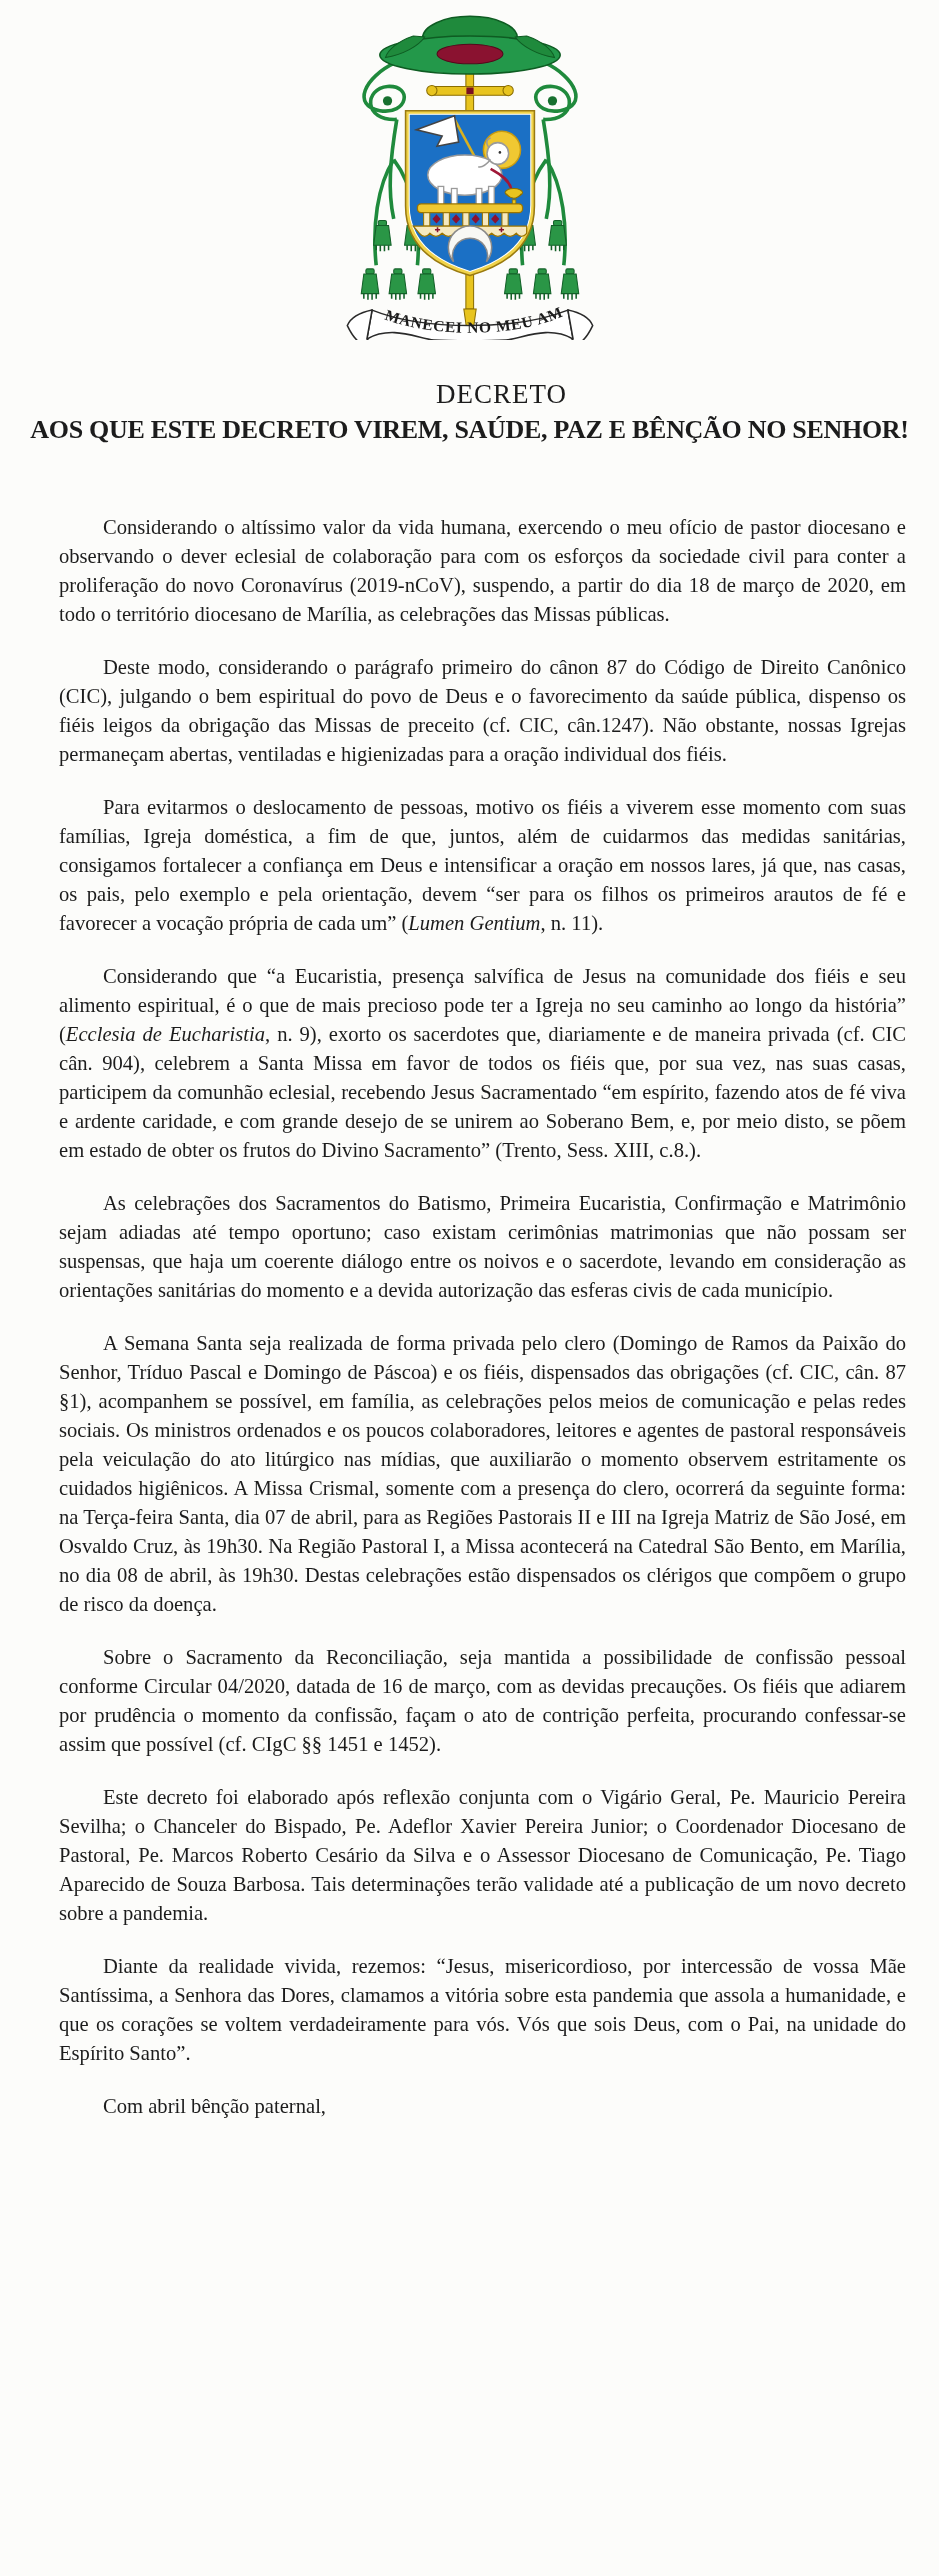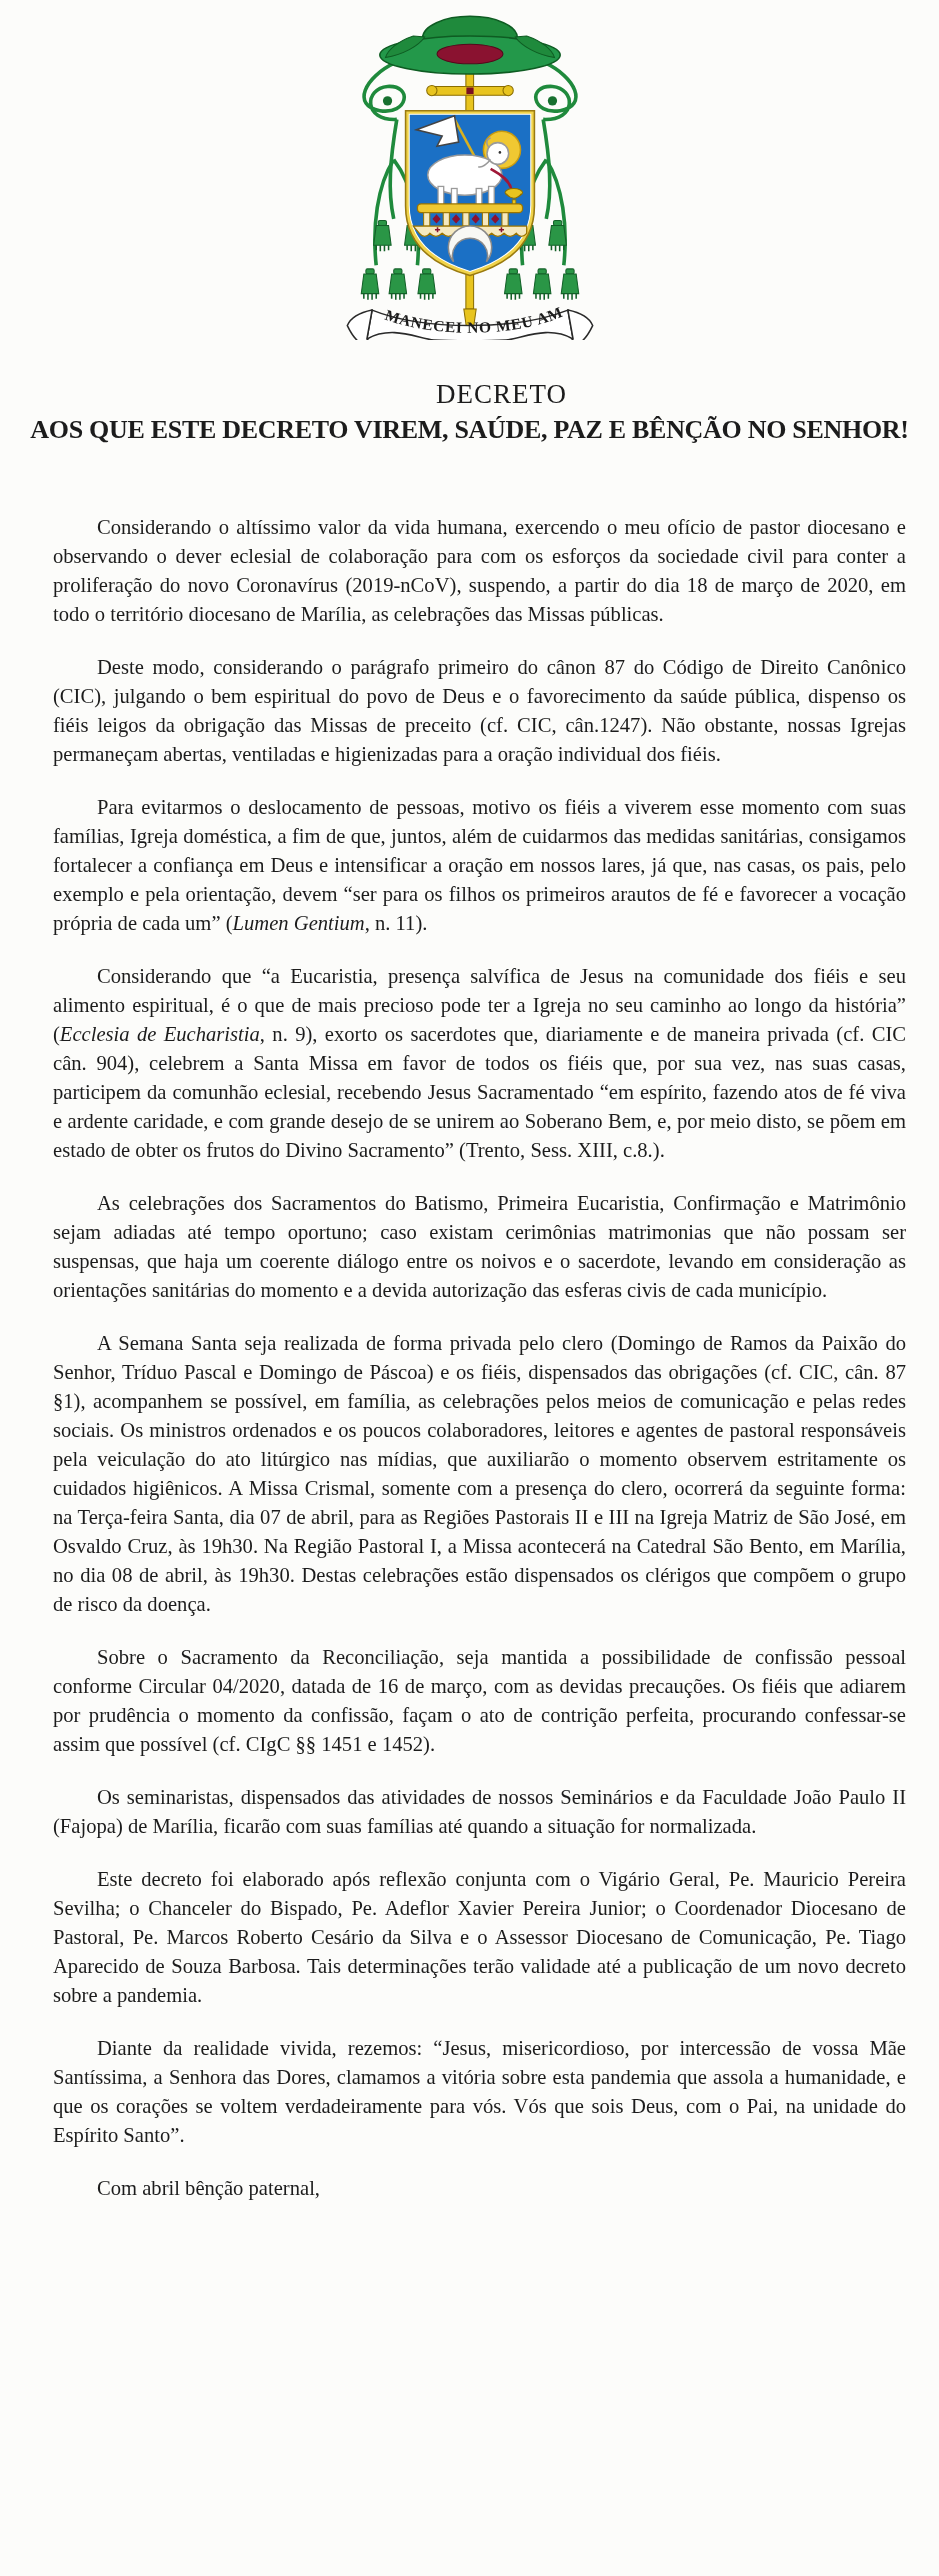--- a/index.html
+++ b/index.html
@@ -20,21 +20,21 @@
   .salutation{
     position:absolute;top:415px;left:0;width:100%;
     text-align:center;font-weight:bold;font-size:26px;letter-spacing:-0.3px;
     white-space:nowrap;
   }
   .body-text{
     position:absolute;top:513px;left:45px;width:861px;
     font-size:20.6px;line-height:29px;
   }
   .body-text p{
-    margin:0 0 24px 8px;
+    margin:0 0 24px 14px;
     text-align:justify;
     text-indent:44px;
   }
   .body-text p.no-justify{text-align:left;}
   .dateline{
     position:absolute;top:2551px;left:0;width:929px;
     text-align:right;font-size:21px;
   }
 </style>
 </head>
@@ -159,21 +159,20 @@
   <div class="salutation">AOS QUE ESTE DECRETO VIREM, SAÚDE, PAZ E BÊNÇÃO NO SENHOR!</div>
 
   <div class="body-text">
       <p><span>Considerando o altíssimo valor da vida humana, exercendo o meu ofício de pastor diocesano e observando o dever eclesial de colaboração para com os esforços da sociedade civil para conter a proliferação do novo Coronavírus (2019-nCoV), suspendo, a partir do dia 18 de março de 2020, em todo o território diocesano de Marília, as celebrações das Missas públicas.</span></p>
       <p><span>Deste modo, considerando o parágrafo primeiro do cânon 87 do Código de Direito Canônico (CIC), julgando o bem espiritual do povo de Deus e o favorecimento da saúde pública, dispenso os fiéis leigos da obrigação das Missas de preceito (cf. CIC, cân.1247). Não obstante, nossas Igrejas permaneçam abertas, ventiladas e higienizadas para a oração individual dos fiéis.</span></p>
       <p><span>Para evitarmos o deslocamento de pessoas, motivo os fiéis a viverem esse momento com suas famílias, Igreja doméstica, a fim de que, juntos, além de cuidarmos das medidas sanitárias, consigamos fortalecer a confiança em Deus e intensificar a oração em nossos lares, já que, nas casas, os pais, pelo exemplo e pela orientação, devem “ser para os filhos os primeiros arautos de fé e favorecer a vocação própria de cada um” (</span><i>Lumen Gentium</i><span>, n. 11).</span></p>
       <p><span>Considerando que “a Eucaristia, presença salvífica de Jesus na comunidade dos fiéis e seu alimento espiritual, é o que de mais precioso pode ter a Igreja no seu caminho ao longo da história” (</span><i>Ecclesia de Eucharistia</i><span>, n. 9), exorto os sacerdotes que, diariamente e de maneira privada (cf. CIC cân. 904), celebrem a Santa Missa em favor de todos os fiéis que, por sua vez, nas suas casas, participem da comunhão eclesial, recebendo Jesus Sacramentado “em espírito, fazendo atos de fé viva e ardente caridade, e com grande desejo de se unirem ao Soberano Bem, e, por meio disto, se põem em estado de obter os frutos do Divino Sacramento” (Trento, Sess. XIII, c.8.).</span></p>
       <p><span>As celebrações dos Sacramentos do Batismo, Primeira Eucaristia, Confirmação e Matrimônio sejam adiadas até tempo oportuno; caso existam cerimônias matrimonias que não possam ser suspensas, que haja um coerente diálogo entre os noivos e o sacerdote, levando em consideração as orientações sanitárias do momento e a devida autorização das esferas civis de cada município.</span></p>
       <p><span>A Semana Santa seja realizada de forma privada pelo clero (Domingo de Ramos da Paixão do Senhor, Tríduo Pascal e Domingo de Páscoa) e os fiéis, dispensados das obrigações (cf. CIC, cân. 87 §1), acompanhem se possível, em família, as celebrações pelos meios de comunicação e pelas redes sociais. Os ministros ordenados e os poucos colaboradores, leitores e agentes de pastoral responsáveis pela veiculação do ato litúrgico nas mídias, que auxiliarão o momento observem estritamente os cuidados higiênicos. A Missa Crismal, somente com a presença do clero, ocorrerá da seguinte forma: na Terça-feira Santa, dia 07 de abril, para as Regiões Pastorais II e III na Igreja Matriz de São José, em Osvaldo Cruz, às 19h30. Na Região Pastoral I, a Missa acontecerá na Catedral São Bento, em Marília, no dia 08 de abril, às 19h30. Destas celebrações estão dispensados os clérigos que compõem o grupo de risco da doença.</span></p>
       <p><span>Sobre o Sacramento da Reconciliação, seja mantida a possibilidade de confissão pessoal conforme Circular 04/2020, datada de 16 de março, com as devidas precauções. Os fiéis que adiarem por prudência o momento da confissão, façam o ato de contrição perfeita, procurando confessar-se assim que possível (cf. CIgC §§ 1451 e 1452).</span></p>
-      <p><span>Os seminaristas, dispensados das atividades de nossos Seminários e da Faculdade João Paulo II (Fajopa) de Marília, ficarão com suas famílias até quando a situação for normalizada.</span></p>
       <p><span>Este decreto foi elaborado após reflexão conjunta com o Vigário Geral, Pe. Mauricio Pereira Sevilha; o Chanceler do Bispado, Pe. Adeflor Xavier Pereira Junior; o Coordenador Diocesano de Pastoral, Pe. Marcos Roberto Cesário da Silva e o Assessor Diocesano de Comunicação, Pe. Tiago Aparecido de Souza Barbosa. Tais determinações terão validade até a publicação de um novo decreto sobre a pandemia.</span></p>
       <p><span>Diante da realidade vivida, rezemos: “Jesus, misericordioso, por intercessão de vossa Mãe Santíssima, a Senhora das Dores, clamamos a vitória sobre esta pandemia que assola a humanidade, e que os corações se voltem verdadeiramente para vós. Vós que sois Deus, com o Pai, na unidade do Espírito Santo”.</span></p>
       <p class="no-justify">Com abril bênção paternal,</p>
     </div>
 
 
 </div>
 
 
 </body></html>

